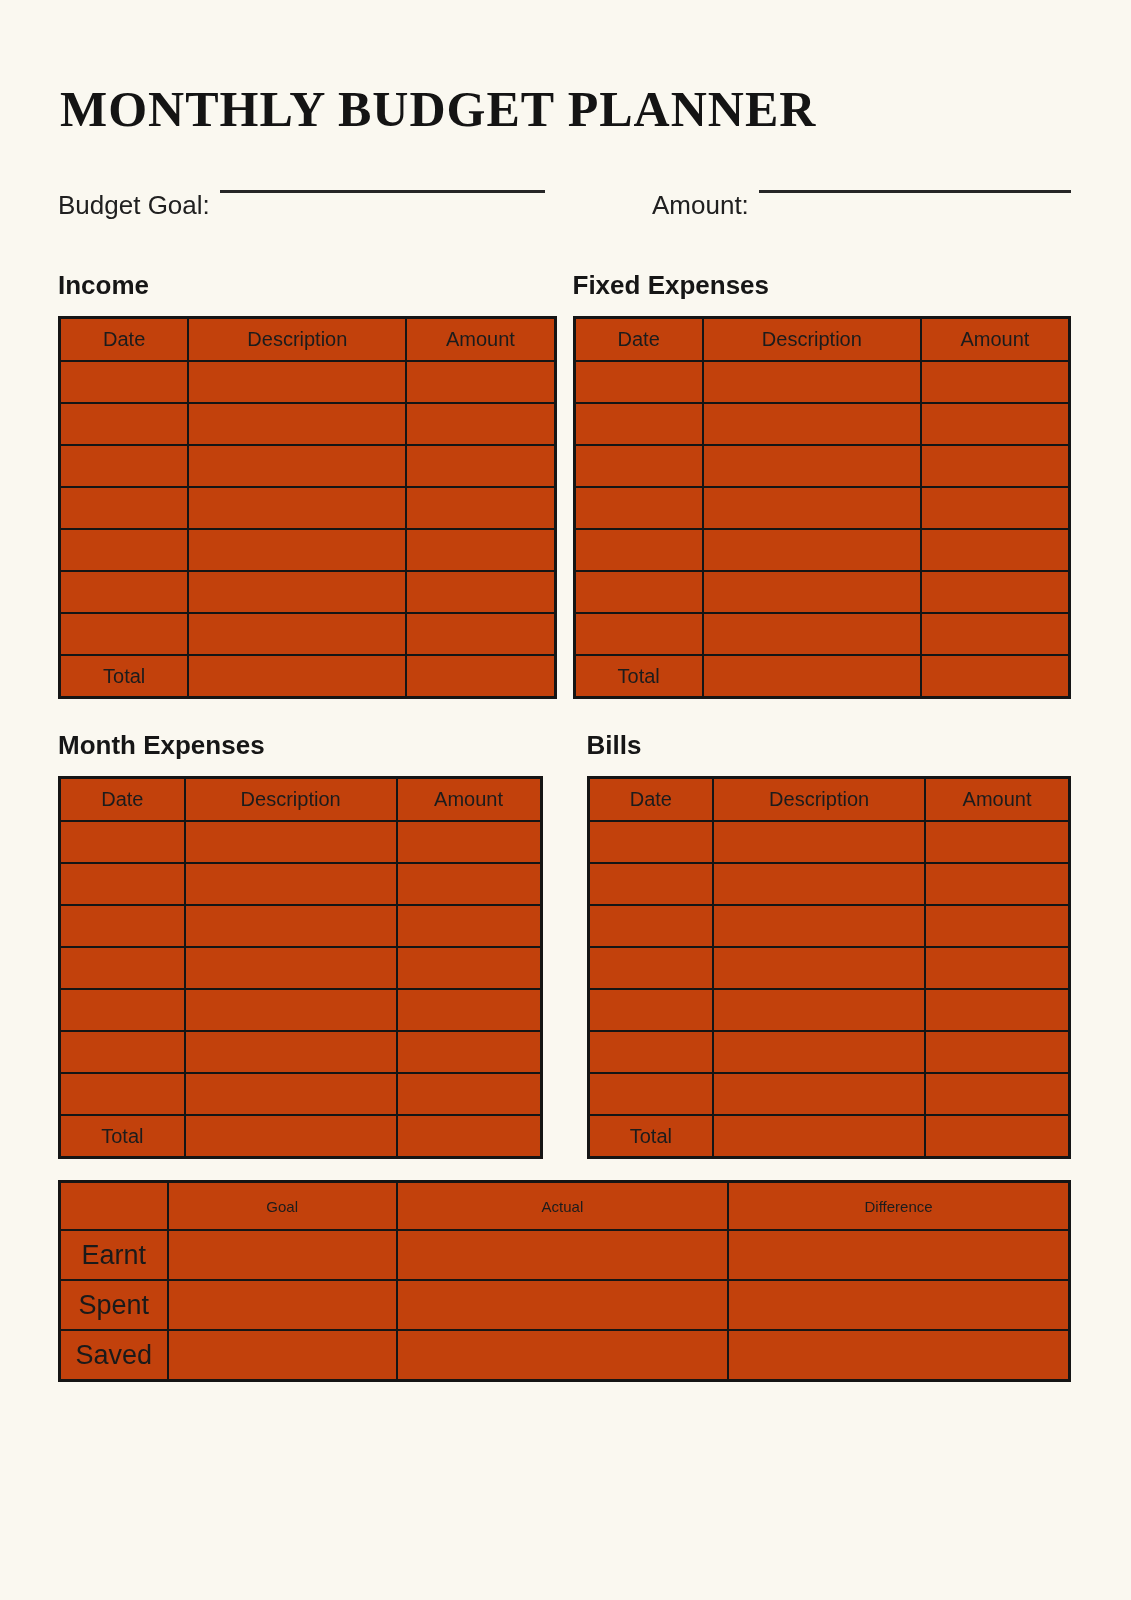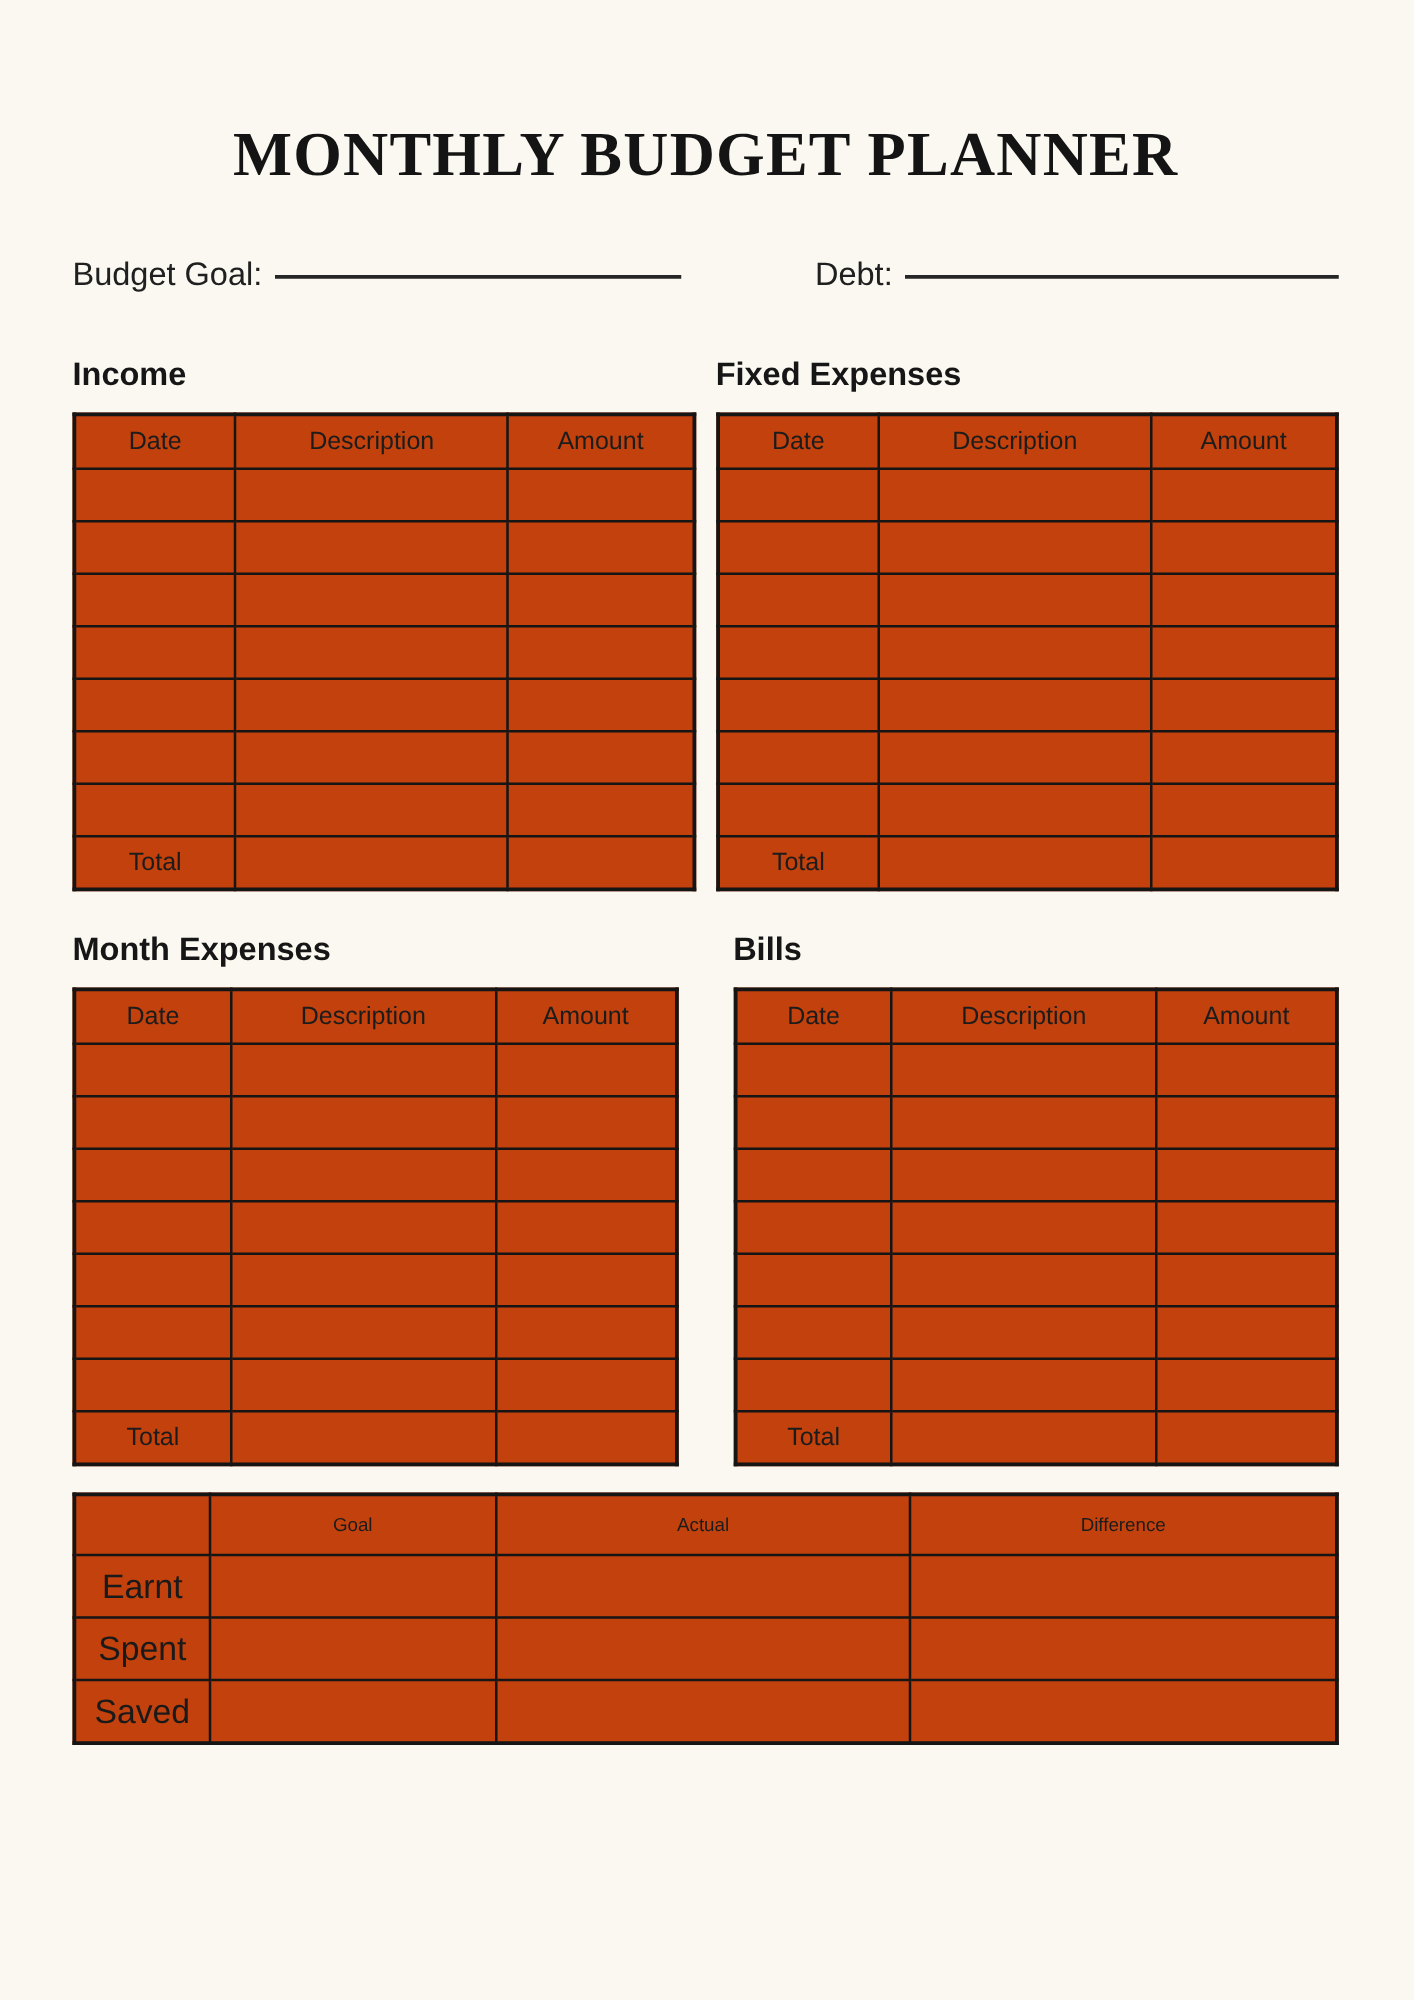--- a/index.html
+++ b/index.html
@@ -8,35 +8,35 @@
     width: 1131px;
     height: 1600px;
     box-sizing: border-box;
     background: #FAF8F0;
     padding: 82px 60px 0 58px;
     font-family: "Liberation Sans", sans-serif;
     color: #1a1a1a;
     overflow: hidden;
   }
   .title {
-    margin: 16px;
-    text-align: center;
+    margin: 2px;
+    text-align: left;
     font-family: "Liberation Serif", serif;
     font-weight: 700;
     font-size: 50px;
     line-height: 1;
     letter-spacing: 1px;
     color: #141414;
   }
   .fields-row {
     display: flex;
     margin-top: 56px;
     align-items: flex-end;
   }
-  .field { display: flex; align-items: center; }
+  .field { display: flex; align-items: flex-start; }
   .field-goal  { width: 487px; }
   .field-month { margin-left: auto; width: 419px; }
   .field-label {
     font-size: 26px;
     line-height: 1.2;
     white-space: nowrap;
     padding-right: 10px;
     color: #202020;
   }
   .field-line {
@@ -90,21 +90,21 @@
 <div class="page">
 
   <h1 class="title">MONTHLY BUDGET PLANNER</h1>
 
   <div class="fields-row">
     <div class="field field-goal">
       <span class="field-label">Budget Goal:</span>
       <span class="field-line"></span>
     </div>
     <div class="field field-month">
-      <span class="field-label">Debt:</span>
+      <span class="field-label">Amount:</span>
       <span class="field-line"></span>
     </div>
   </div>
 
   <div class="sections-grid row1">
 
     <section class="entry-section">
       <h2 class="section-title">Income</h2>
       <table class="entry-table">
         <colgroup>

